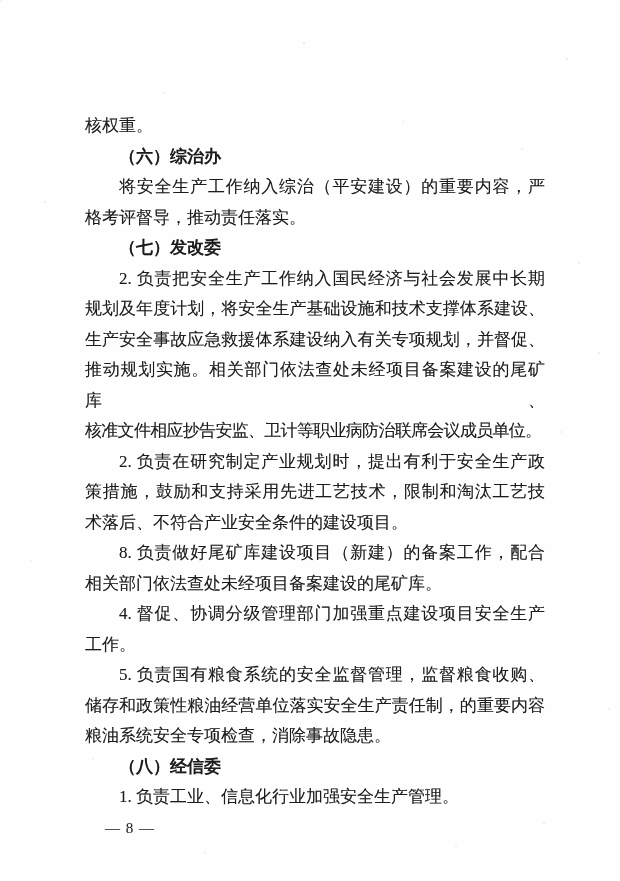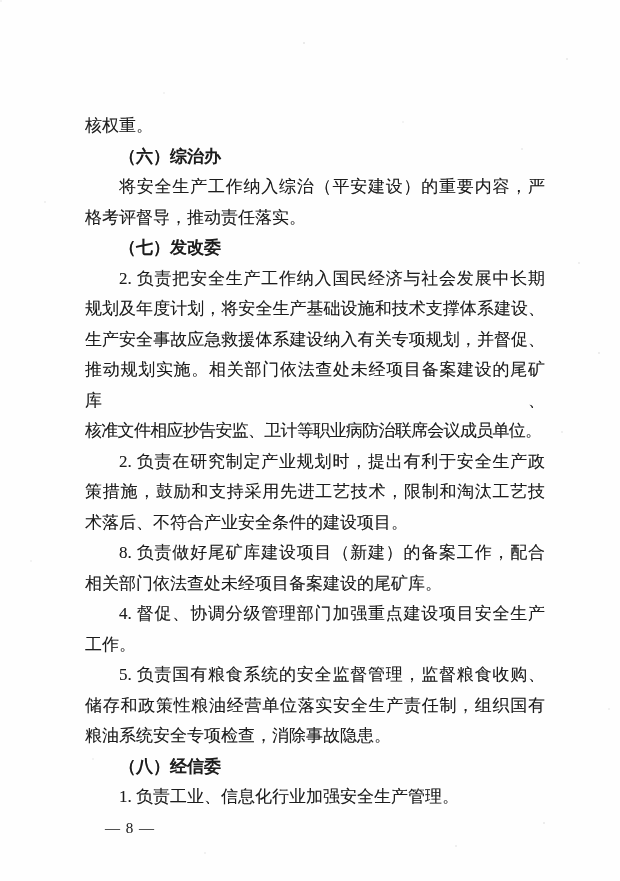--- a/index.html
+++ b/index.html
@@ -78,19 +78,19 @@
     <div class="line just">推动规划实施。相关部门依法查处未经项目备案建设的尾矿库、</div>
     <div class="line tight">核准文件相应抄告安监、卫计等职业病防治联席会议成员单位。</div>
     <div class="line indent just">2. 负责在研究制定产业规划时，提出有利于安全生产政</div>
     <div class="line just">策措施，鼓励和支持采用先进工艺技术，限制和淘汰工艺技</div>
     <div class="line">术落后、不符合产业安全条件的建设项目。</div>
     <div class="line indent just">8. 负责做好尾矿库建设项目（新建）的备案工作，配合</div>
     <div class="line">相关部门依法查处未经项目备案建设的尾矿库。</div>
     <div class="line indent just">4. 督促、协调分级管理部门加强重点建设项目安全生产</div>
     <div class="line">工作。</div>
     <div class="line indent just">5. 负责国有粮食系统的安全监督管理，监督粮食收购、</div>
-    <div class="line just">储存和政策性粮油经营单位落实安全生产责任制，组织国有</div>
+    <div class="line just">储存和政策性粮油经营单位落实安全生产责任制，的重要内容</div>
     <div class="line">粮油系统安全专项检查，消除事故隐患。</div>
     <div class="line indent bold">（八）经信委</div>
     <div class="line indent">1. 负责工业、信息化行业加强安全生产管理。</div>
     <div class="line pageno">— 8 —</div>
   </main>
 </div>
 
 </body></html>

